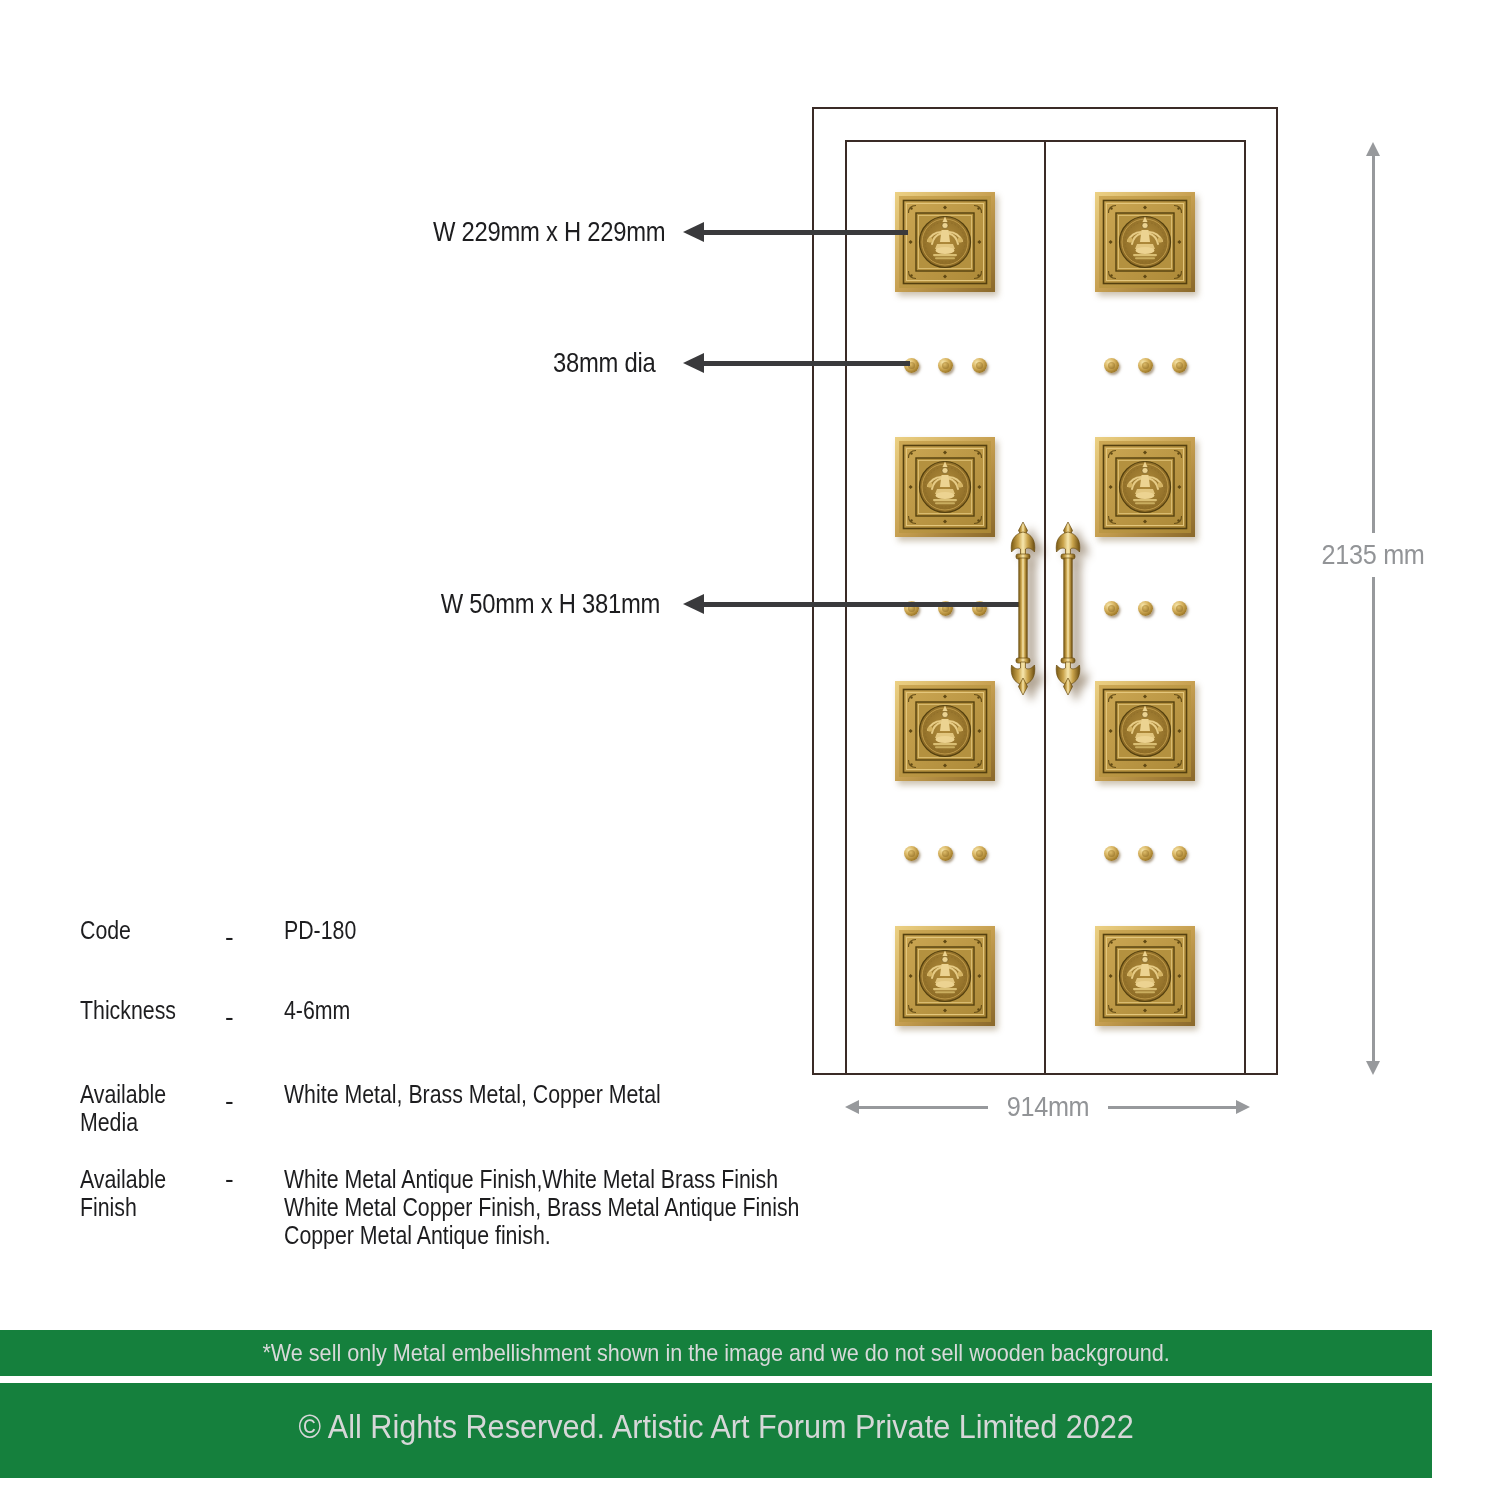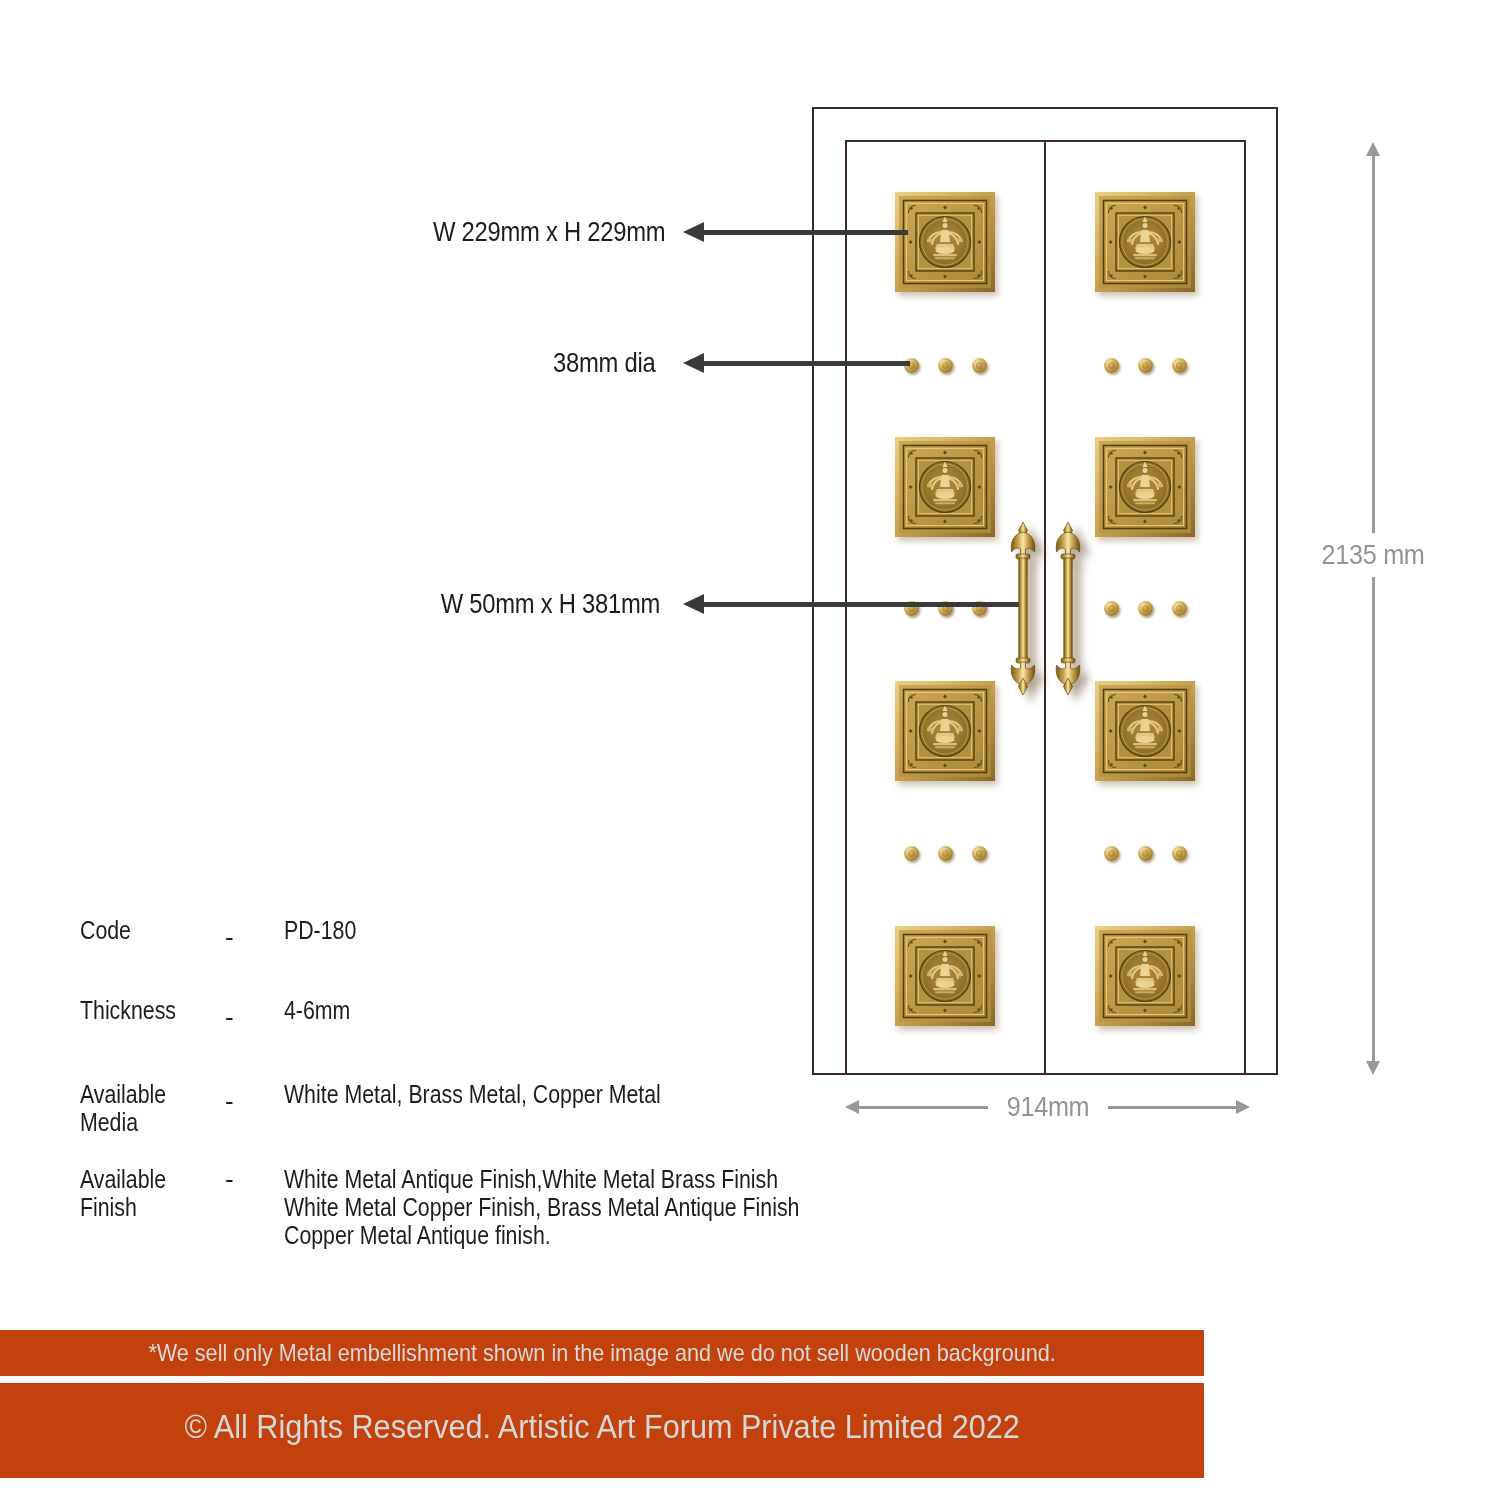--- a/index.html
+++ b/index.html
@@ -70,21 +70,21 @@
   #specs{position:absolute;left:0;top:0;width:100%;}
   .spec-row{position:absolute;left:0;width:900px;color:#1d1d1f;font-size:26px;line-height:28px;}
   .spec-row:nth-child(1){top:916px;} .spec-row:nth-child(2){top:996px;}
   .spec-row:nth-child(3){top:1080px;} .spec-row:nth-child(4){top:1165px;}
   .spec-label{position:absolute;left:80px;transform:scaleX(.82);transform-origin:0 0;white-space:nowrap;}
   .spec-sep{position:absolute;left:225px;}
   .spec-sep.low{transform:translateY(7px);}
   .spec-value{position:absolute;left:284px;transform:scaleX(.82);transform-origin:0 0;white-space:nowrap;}
 
   
-  .bar{position:absolute;left:0;width:1204px;background:#c2410c;z-index:6;}
+  .bar{position:absolute;left:0;width:1432px;background:#15803d;z-index:6;}
   #bar-note{top:1330px;height:46px;display:flex;align-items:center;justify-content:center;}
   #bar-note .bar-text{color:#d8d9da;font-size:24px;transform:scaleX(.9);white-space:nowrap;}
   #bar-copy{top:1383px;height:95px;display:flex;align-items:flex-start;justify-content:center;}
   #bar-copy .bar-text{color:#d6d7d8;font-size:34px;margin-top:24px;transform:scaleX(.9);white-space:nowrap;}
 
   .hidden-defs{position:absolute;width:0;height:0;overflow:hidden;}
 </style>
 </head>
 <body>
 

